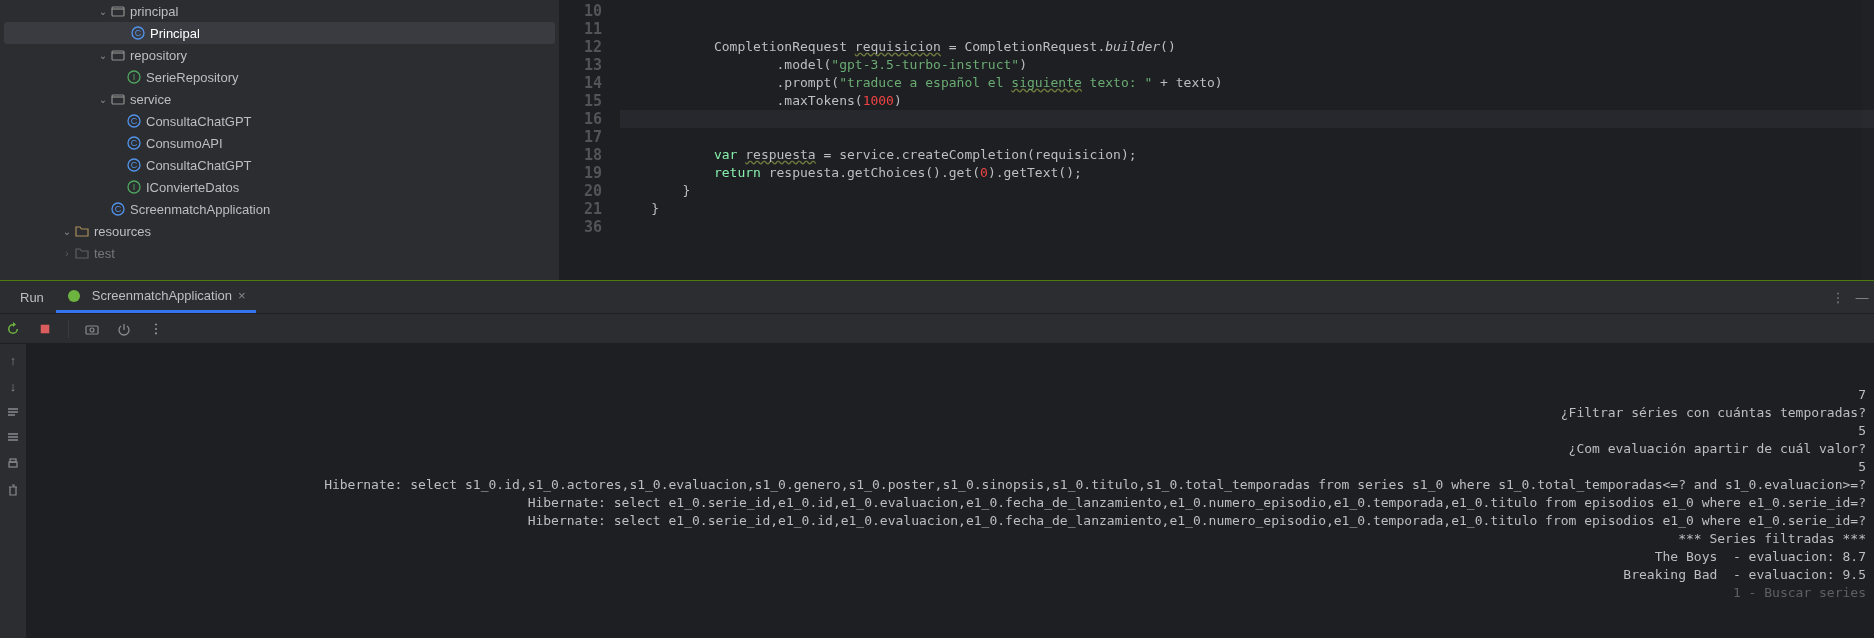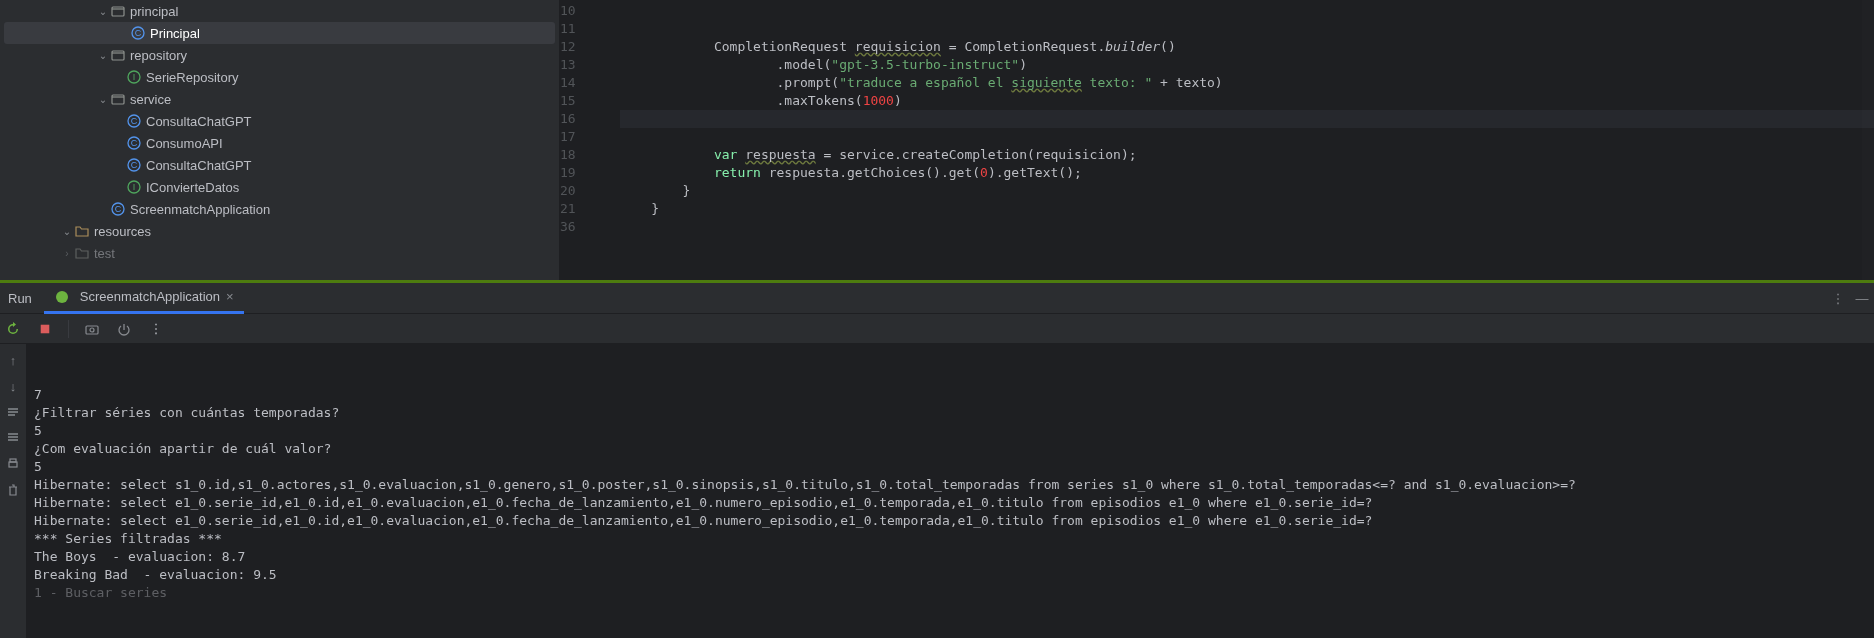--- a/index.html
+++ b/index.html
@@ -40,25 +40,26 @@
   .ticon svg { width: 14px; height: 14px; }
   .tree-label { color: #bcbec4; }
   .tree-label.purple { color: #c8a0ff; }
 
   .editor-wrap { flex: 1; display: flex; background: #1e1f22; }
   .gutter {
     width: 60px;
     background: #1e1f22;
     color: #515458;
     font-family: Consolas, monospace;
-    font-size: 13px;
-    text-align: left;
+    font-size: 15px;
+    text-align: right;
     padding-right: 18px;
     padding-top: 2px;
     border-right: none;
+    font-weight: bold;
   }
   .gutter div { height: 18px; line-height: 18px; }
   .editor-body {
     flex: 1;
     font-family: Consolas, monospace;
     font-size: 13px;
     padding-top: 20px;
     position: relative;
   }
   .code-line { height: 18px; line-height: 18px; white-space: pre; color: #bcbec4; }
@@ -69,25 +70,25 @@
   .static { font-style: italic; color: #bcbec4; }
   .typo { text-decoration: underline wavy #6e7a3e; text-decoration-skip-ink: none; }
   .scrollbar-v {
     position: absolute; right: 0; top: 0; width: 12px; height: 100%;
     background: rgba(255,255,255,0.01);
   }
 
   .run-tabbar {
     height: 34px;
     background: #2b2d30;
-    border-top: 3px solid #4d7c0f;
+    border-top: 1px solid #4d7c0f;
     border-bottom: 1px solid #1e1f22;
     display: flex;
     align-items: center;
-    padding-left: 4px;
+    padding-left: 16px;
   }
   .run-tab-label {
     font-size: 13px;
     color: #bcbec4;
     margin-right: 12px;
     margin-left: 4px;
   }
   .run-tab-active {
     display: flex;
     align-items: center;
@@ -119,24 +120,25 @@
     align-items: center;
     padding-top: 8px;
     gap: 10px;
   }
   .cg-btn { width:16px; height:16px; color:#878a8f; display:flex; align-items:center; justify-content:center;}
   .console-body {
     flex: 1;
     font-family: Consolas, monospace;
     font-size: 13px;
     color: #bcbec4;
-    padding: 42px 20px 8px 8px;
+    padding: 42px 8px 8px 8px;
     white-space: pre;
     overflow: hidden;
     line-height: 18px;
+    text-align: right;
   }
   .close-x { font-size: 13px; color: #878a8f; }
 </style>
 </head>
 <body>
 
 <div class="top-split">
 
   <div class="tree-panel">
     <div class="tree-row">

